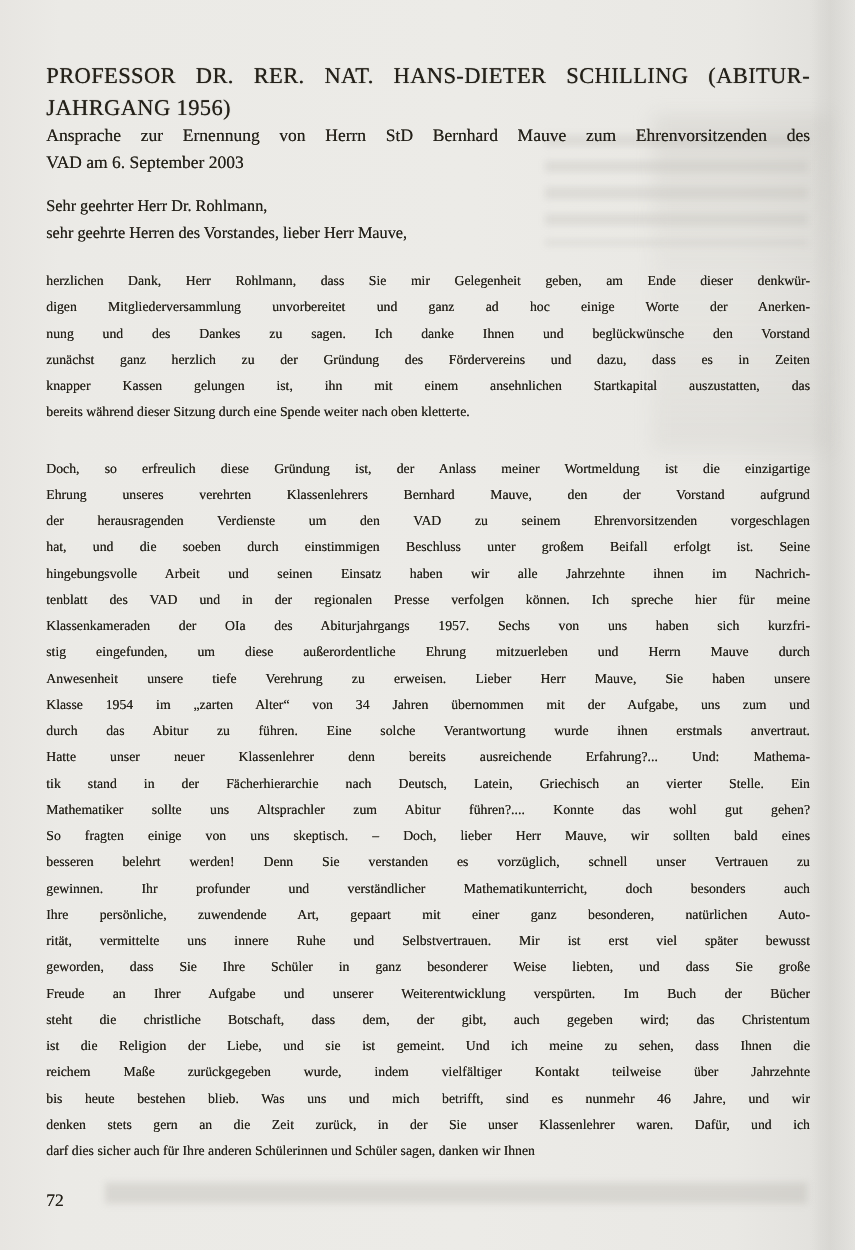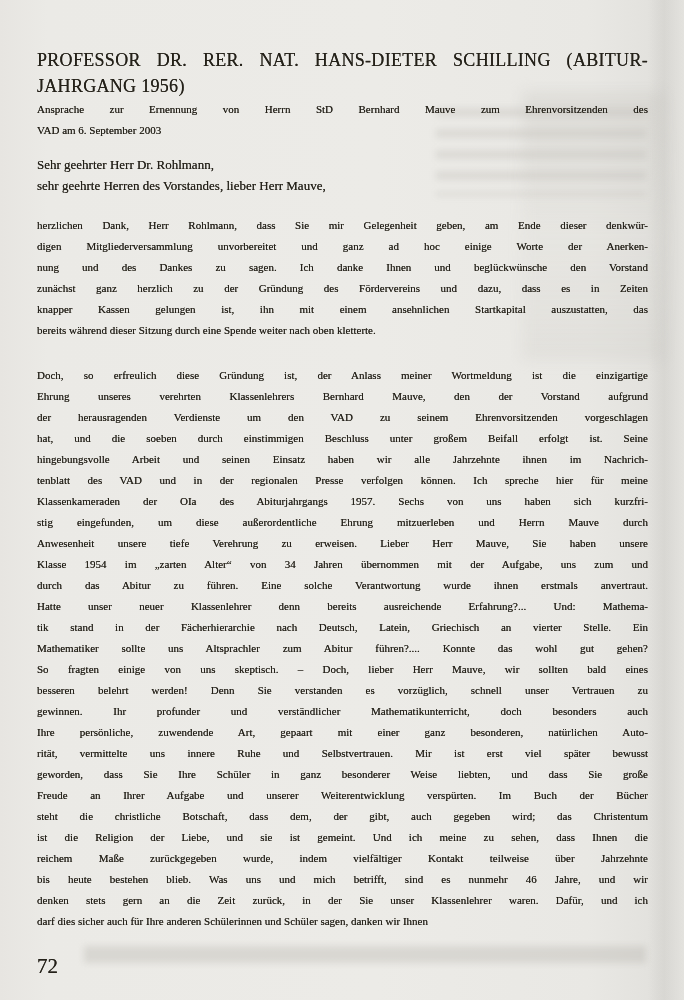--- a/index.html
+++ b/index.html
@@ -49,21 +49,21 @@
     top: 47px;
     margin: 0;
     font-size: 18px;
     line-height: 26px;
     font-weight: normal;
     letter-spacing: 0.3px;
     text-shadow: 0 0 0.6px rgba(36,33,25,0.85);
   }
   .subtitle {
     top: 99px;
-    font-size: 11px;
+    font-size: 14px;
     line-height: 21px;
     text-shadow: 0 0 0.5px rgba(36,33,25,0.8);
   }
   .salutation {
     top: 154px;
     font-size: 13px;
     line-height: 21px;
     text-shadow: 0 0 0.5px rgba(36,33,25,0.8);
   }
   .para {
@@ -71,21 +71,21 @@
     line-height: 21px;
     text-shadow: 0 0 0.5px rgba(36,33,25,0.8);
   }
   .para1 { top: 215px; }
   .para2 { top: 365px; }
 
   .pagenum {
     position: absolute;
     left: 37px;
     top: 954px;
-    font-size: 21px;
+    font-size: 14px;
     text-shadow: 0 0 0.5px rgba(36,33,25,0.8);
   }
 </style>
 </head>
 <body>
 
 <div class="page">
 
   <div class="ghost g1"></div>
   <div class="ghost g2"></div>

